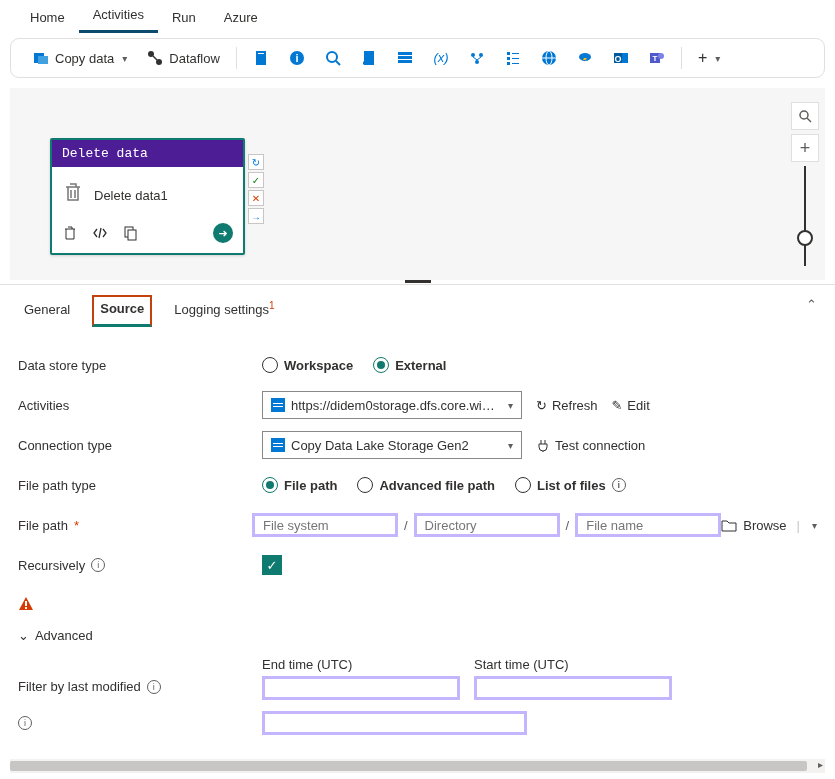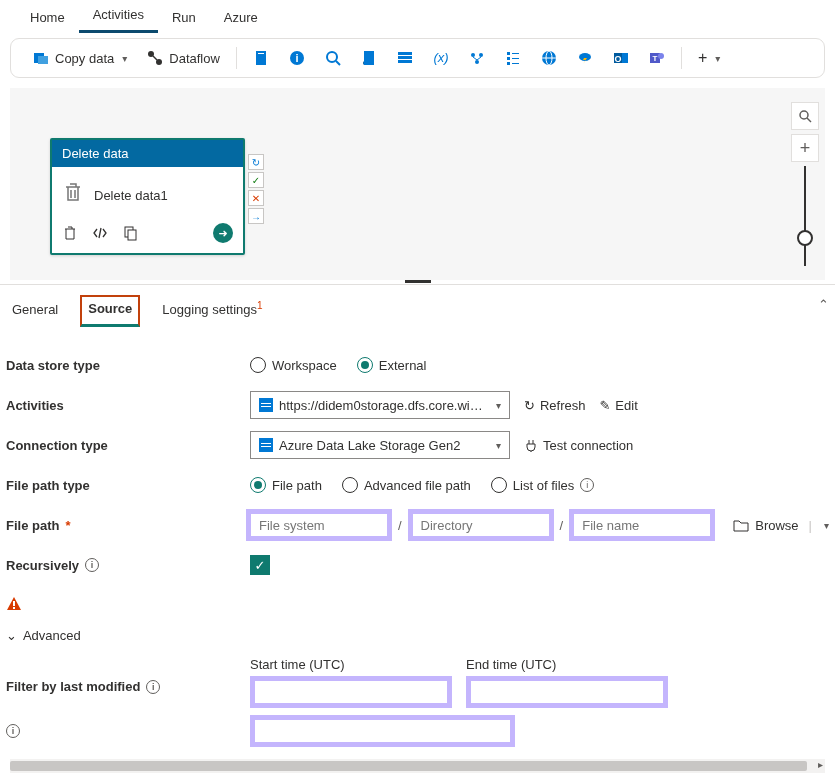--- a/index.html
+++ b/index.html
@@ -13,66 +13,66 @@
 
 .toolbar { display: flex; align-items: center; gap: 4px; padding: 6px 14px; border: 1px solid #e1dfdd; border-radius: 9px; margin: 4px 10px 10px; height: 40px; }
 .tool-btn { display: flex; align-items: center; gap: 6px; padding: 4px 8px; cursor: pointer; border-radius: 2px; }
 .tool-icon { width: 16px; height: 16px; display: inline-flex; align-items: center; justify-content: center; }
 .tool-sep { width: 1px; height: 22px; background: #e1dfdd; margin: 0 4px; }
 .chev { font-size: 10px; color: #605e5c; margin-left: 2px; }
 
 
 .canvas { position: relative; height: 192px; background: #f6f6f6; margin: 0 10px; }
 .activity { position: absolute; left: 40px; top: 50px; width: 195px; background: #fff; border: 2px solid #0f7a6f; border-radius: 2px; box-shadow: 0 1px 3px rgba(0,0,0,.15); }
-.activity-header { background: #0369a1; color: #fff; padding: 6px 10px; font-size: 13px; }
+.activity-header { background: #4c1d95; color: #fff; padding: 6px 10px; font-size: 13px; font-family: Liberation Mono, monospace; }
 .activity-body { display: flex; align-items: flex-end; gap: 10px; padding: 14px 10px; }
 .trash-icon { color: #767676; }
 .activity-footer { display: flex; align-items: center; gap: 14px; padding: 6px 10px 10px; }
 .activity-footer .fi { cursor: pointer; color: #323130; }
 .play-circle { width: 20px; height: 20px; border-radius: 50%; background: #0f7a6f; color: #fff; display: flex; align-items: center; justify-content: center; font-size: 11px; margin-left: auto; }
 .side-icons { position: absolute; left: 238px; top: 66px; display: flex; flex-direction: column; gap: 2px; }
 .side-icons .si { width: 16px; height: 16px; border: 1px solid #c8c6c4; background: #fff; display: flex; align-items: center; justify-content: center; font-size: 10px; }
 .canvas-controls { position: absolute; right: 6px; top: 14px; display: flex; flex-direction: column; gap: 4px; }
 .canvas-controls .cc { width: 28px; height: 28px; border: 1px solid #e1dfdd; background: #fff; display: flex; align-items: center; justify-content: center; cursor: pointer; }
 .knob-line { position: absolute; right: 19px; top: 78px; width: 2px; height: 100px; background: #323130; }
 .knob { position: absolute; right: 12px; top: 142px; width: 16px; height: 16px; border: 2px solid #323130; border-radius: 50%; background: #fff; }
 .splitter { height: 4px; background: transparent; display: flex; justify-content: center; }
 .splitter::after { content: ""; width: 26px; height: 3px; background: #323130; }
 
 
-.panel { border-top: 1px solid #e1dfdd; padding: 0 6px; }
+.panel { border-top: 1px solid #e1dfdd; padding: 0 18px; }
 .panel-tabs { display: flex; align-items: center; gap: 16px; padding: 10px 0 6px; border-bottom: 1px solid #fff; position: relative; }
 .ptab { padding: 4px 6px 8px; cursor: pointer; }
 .ptab.active { border: 2px solid #c2410c; font-weight: 600; border-bottom: 2px solid #d83b01; }
 .ptab.src { border-bottom: 3px solid #0f7a6f; }
 .badge-sup { color: #d83b01; font-size: 10px; vertical-align: super; }
 .collapse-caret { position: absolute; right: 0; top: 12px; cursor: pointer; color: #605e5c; }
 
 .form { padding: 14px 0 0; }
 .row { display: flex; align-items: center; min-height: 34px; margin-bottom: 6px; }
-.row .label { width: 244px; font-weight: 700; color: #323130; display: flex; align-items: center; gap: 6px; }
+.row .label { width: 244px; font-weight: 400; color: #323130; display: flex; align-items: center; gap: 6px; }
 .req { color: #d83b01; }
 .info-dot { width: 14px; height: 14px; border: 1px solid #605e5c; border-radius: 50%; display: inline-flex; align-items: center; justify-content: center; font-size: 9px; color: #605e5c; }
 .radios { display: flex; gap: 20px; align-items: center; }
-.radio { display: flex; align-items: center; gap: 6px; cursor: pointer; }
+.radio { display: flex; align-items: center; gap: 6px; cursor: pointer; font-weight: bold; }
 .rdot { width: 16px; height: 16px; border: 1px solid #323130; border-radius: 50%; display: flex; align-items: center; justify-content: center; }
 .rdot.sel::after { content: ""; width: 8px; height: 8px; border-radius: 50%; background: #0f7a6f; }
 .rdot.sel { border-color: #0f7a6f; }
 
 .dd { width: 260px; height: 28px; border: 1px solid #8a8886; display: flex; align-items: center; padding: 0 8px; gap: 6px; background: #fff; cursor: pointer; }
 .dd .ddtxt { flex: 1; white-space: nowrap; overflow: hidden; text-overflow: ellipsis; }
 .actions { display: flex; gap: 14px; margin-left: 14px; }
 .link { display: flex; align-items: center; gap: 5px; cursor: pointer; color: #323130; }
 
-.txt { height: 32px; border: 5px solid #c4b5fd; padding: 0 8px; font-size: 13px; background: #fff; }
+.txt { height: 24px; border: 3px solid #c4b5fd; padding: 0 8px; font-size: 13px; background: #fff; }
 .txt::placeholder { color: #767676; }
 .fp-group { display: flex; align-items: center; gap: 6px; }
 .fp-group .txt { width: 146px; }
 .fp-sep { color: #605e5c; }
-.browse { display: flex; align-items: center; gap: 6px; margin-left: 18px; cursor: pointer; }
+.browse { display: flex; align-items: center; gap: 6px; cursor: pointer; }
 
 .chk { width: 20px; height: 20px; background: #0f7a6f; color: #fff; display: flex; align-items: center; justify-content: center; font-size: 13px; }
 
 .warn { display: flex; align-items: center; gap: 8px; color: #d83b01; padding: 8px 0 12px; font-size: 13px; }
 .warn-icon { color: #d83b01; }
 
 .adv-toggle { display: flex; align-items: center; gap: 6px; cursor: pointer; padding: 4px 0 14px; }
 
 .two-col { display: flex; gap: 14px; }
 .col { flex: 1; max-width: 265px; }
@@ -310,21 +310,21 @@
     <div class="row">
       <div class="label">Connection type</div>
       <div class="dd">
         <span>
             <svg width="14" height="14">
               <rect width="14" height="14" fill="#0078d4"></rect>
               <rect x="2" y="5" width="10" height="1" fill="#fff"></rect>
               <rect x="2" y="8" width="10" height="1" fill="#fff"></rect>
             </svg>
           </span>
-        <span class="ddtxt">Azure Data Lake Storage Gen2</span>
+        <span class="ddtxt">Copy Data Lake Storage Gen2</span>
         <span class="chev">▾</span>
       </div>
       <div class="actions">
         <div class="link">
             <span>
               <svg width="14" height="14">
                 <path d="M5 2 v4 M9 2 v4 M3 6 h8 v3 a4 4 0 0 1 -8 0 z M7 13 v1" stroke="#323130" fill="none"></path>
               </svg>
             </span>
             <span>Test connection</span>
@@ -398,27 +398,27 @@
       <span>Advanced</span>
     </div>
 
     <div class="row" style="align-items:flex-start">
       <div class="label" style="padding-top:22px">
           <span>Filter by last modified</span>
           <span class="info-dot">i</span>
         </div>
       <div class="two-col">
         <div class="col">
+          <span class="clabel">End time (UTC)</span>
+          <input class="txt" style="">
+        </div>
+        <div class="col">
           <span class="clabel">Start time (UTC)</span>
           <input class="txt" style="">
         </div>
-        <div class="col">
-          <span class="clabel">End time (UTC)</span>
-          <input class="txt" style="">
-        </div>
       </div>
     </div>
 
     <div class="row">
       <div class="label">
           <span class="info-dot">i</span>
         </div>
       <input class="txt" style="width: 265px;">
     </div>
 

